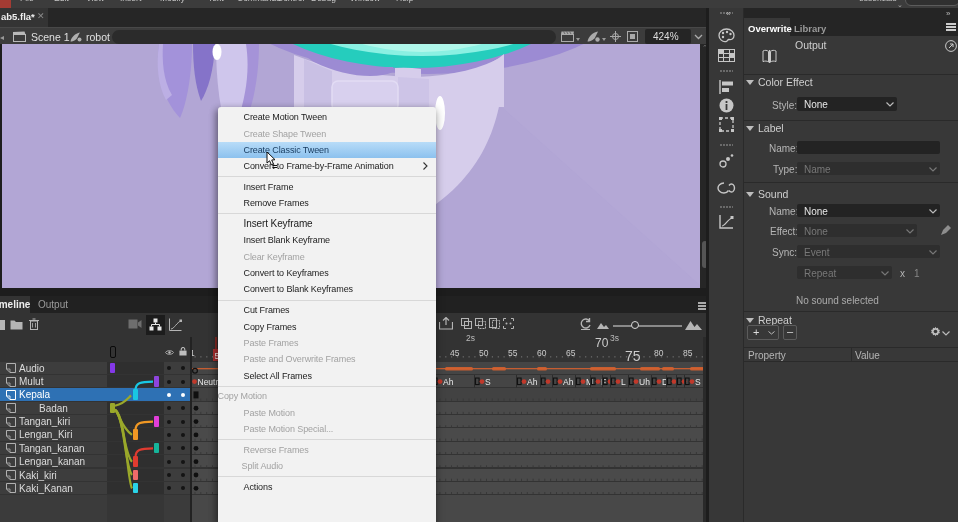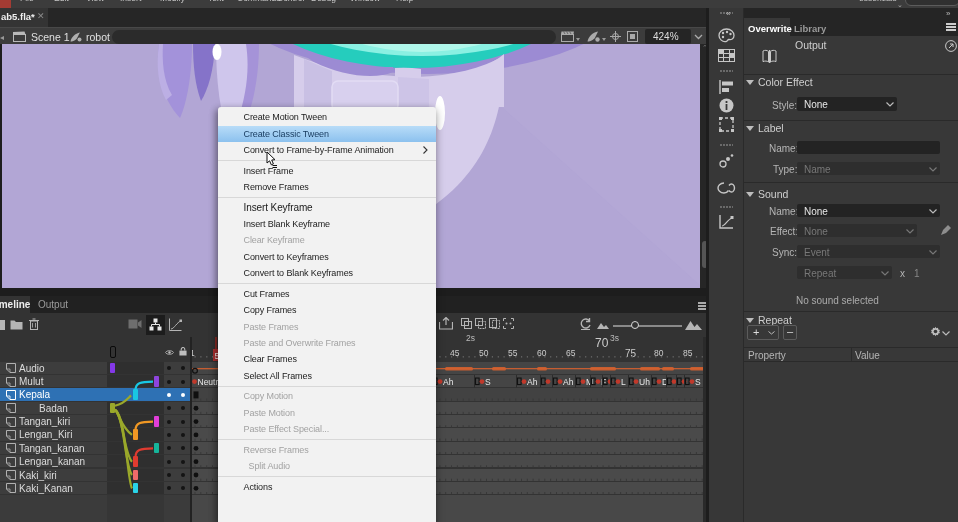--- a/index.html
+++ b/index.html
@@ -218,21 +218,21 @@
 
     <div class="abs txt" style="left:190px;top:52px;font-size:8.5px;color:#ccc;">1</div>
     <div class="abs txt" style="left:466px;top:37px;font-size:8.5px;color:#bbb;">2s</div>
     <div class="abs txt" style="left:610px;top:37px;font-size:8.5px;color:#bbb;">3s</div>
     <div class="abs txt" style="left:450px;top:52px;font-size:8.5px;color:#ccc;">45</div>
     <div class="abs txt" style="left:479px;top:52px;font-size:8.5px;color:#ccc;">50</div>
     <div class="abs txt" style="left:508px;top:52px;font-size:8.5px;color:#ccc;">55</div>
     <div class="abs txt" style="left:537px;top:52px;font-size:8.5px;color:#ccc;">60</div>
     <div class="abs txt" style="left:566px;top:52px;font-size:8.5px;color:#ccc;">65</div>
     <div class="abs txt" style="left:595px;top:40px;font-size:12px;color:#ccc;">70</div>
-    <div class="abs txt" style="left:625px;top:52px;font-size:10px;color:#ccc;">75</div>
+    <div class="abs txt" style="left:625px;top:52px;font-size:14px;color:#ccc;">75</div>
     <div class="abs txt" style="left:654px;top:52px;font-size:8.5px;color:#ccc;">80</div>
     <div class="abs txt" style="left:683px;top:52px;font-size:8.5px;color:#ccc;">85</div>
 
     <div class="abs" style="left:214.5px;top:41px;width:2px;height:13px;background:#8c2c26;"></div>
     <div class="abs" style="left:213px;top:53px;width:8px;height:12px;background:#b03030;"></div>
     <div class="abs txt" style="left:214.5px;top:55px;font-size:8.5px;color:#fff;">5</div>
 
     <div id="rows">
         <div class="abs" style="left:0;top:65.7px;width:107px;height:12.35px;background:#3d3d3d;"></div>
         <div class="abs" style="left:107px;top:65.7px;width:57px;height:12.35px;background:#2f2f2f;"></div>
@@ -1389,47 +1389,47 @@
       <div class="abs" style="left:0;top:339px;width:214px;height:1px;background:#2a2a2a;"></div>
       <div class="abs txt" style="left:4px;top:342px;font-size:10px;color:#b5b5b5;">Property</div>
       <div class="abs txt" style="left:111px;top:342px;font-size:10px;color:#b5b5b5;">Value</div>
       <div class="abs" style="left:107px;top:339px;width:1px;height:14px;background:#2a2a2a;"></div>
       <div class="abs" style="left:0;top:353px;width:214px;height:1px;background:#2a2a2a;"></div>
     </div>
 
   <div id="menu" class="abs" style="left:217.5px;top:106.5px;width:218px;height:416px;background:#f2f2f2;border-radius:3px 3px 0 0;box-shadow:0 3px 9px rgba(0,0,0,0.38),-3px 2px 6px rgba(0,0,0,0.22);">
       <div style="padding-top:2.7px;">
         <div style="position:relative;height:16.33px;line-height:16.5px;padding-left:26px;font-size:9px;letter-spacing:-0.1px;color:#1b1b1b;white-space:nowrap;">Create Motion Tween</div>
+        <div style="position:relative;height:16.33px;line-height:16.5px;padding-left:26px;font-size:9px;letter-spacing:-0.1px;color:#a2a2a2;white-space:nowrap;">Create Shape Tween</div>
         <div style="position:relative;height:16.33px;line-height:16.5px;padding-left:26px;font-size:9px;letter-spacing:-0.1px;color:#173a5e;background:linear-gradient(#b8dcf8,#8cc1ee);white-space:nowrap;">Create Classic Tween</div>
         <div style="position:relative;height:16.33px;line-height:16.5px;padding-left:26px;font-size:9px;letter-spacing:-0.1px;color:#1b1b1b;white-space:nowrap;">Convert to Frame-by-Frame Animation<svg style="position:absolute;right:8px;top:4px;" width="5" height="8" viewBox="0 0 5 8">
             <path d="M0.5 0.5 L4 4 L0.5 7.5" fill="none" stroke="#333" stroke-width="1.1"></path>
           </svg></div>
         <div style="height:1px;background:#d8d8d8;margin:1.75px 0;"></div>
         <div style="position:relative;height:16.33px;line-height:16.5px;padding-left:26px;font-size:9px;letter-spacing:-0.1px;color:#1b1b1b;white-space:nowrap;">Insert Frame</div>
         <div style="position:relative;height:16.33px;line-height:16.5px;padding-left:26px;font-size:9px;letter-spacing:-0.1px;color:#1b1b1b;white-space:nowrap;">Remove Frames</div>
         <div style="height:1px;background:#d8d8d8;margin:1.75px 0;"></div>
         <div style="position:relative;height:16.33px;line-height:16.5px;padding-left:26px;font-size:10px;letter-spacing:-0.1px;color:#1b1b1b;white-space:nowrap;">Insert Keyframe</div>
         <div style="position:relative;height:16.33px;line-height:16.5px;padding-left:26px;font-size:9px;letter-spacing:-0.1px;color:#1b1b1b;white-space:nowrap;">Insert Blank Keyframe</div>
         <div style="position:relative;height:16.33px;line-height:16.5px;padding-left:26px;font-size:9px;letter-spacing:-0.1px;color:#a2a2a2;white-space:nowrap;">Clear Keyframe</div>
         <div style="position:relative;height:16.33px;line-height:16.5px;padding-left:26px;font-size:9px;letter-spacing:-0.1px;color:#1b1b1b;white-space:nowrap;">Convert to Keyframes</div>
         <div style="position:relative;height:16.33px;line-height:16.5px;padding-left:26px;font-size:9px;letter-spacing:-0.1px;color:#1b1b1b;white-space:nowrap;">Convert to Blank Keyframes</div>
         <div style="height:1px;background:#d8d8d8;margin:1.75px 0;"></div>
         <div style="position:relative;height:16.33px;line-height:16.5px;padding-left:26px;font-size:9px;letter-spacing:-0.1px;color:#1b1b1b;white-space:nowrap;">Cut Frames</div>
         <div style="position:relative;height:16.33px;line-height:16.5px;padding-left:26px;font-size:9px;letter-spacing:-0.1px;color:#1b1b1b;white-space:nowrap;">Copy Frames</div>
         <div style="position:relative;height:16.33px;line-height:16.5px;padding-left:26px;font-size:9px;letter-spacing:-0.1px;color:#a2a2a2;white-space:nowrap;">Paste Frames</div>
         <div style="position:relative;height:16.33px;line-height:16.5px;padding-left:26px;font-size:9px;letter-spacing:-0.1px;color:#a2a2a2;white-space:nowrap;">Paste and Overwrite Frames</div>
-        <div style="position:relative;height:16.33px;line-height:16.5px;padding-left:26px;font-size:9px;letter-spacing:-0.1px;color:#1b1b1b;white-space:nowrap;">Clear Frames</div>
         <div style="position:relative;height:16.33px;line-height:16.5px;padding-left:26px;font-size:9px;letter-spacing:-0.1px;color:#1b1b1b;white-space:nowrap;">Select All Frames</div>
         <div style="height:1px;background:#d8d8d8;margin:1.75px 0;"></div>
-        <div style="position:relative;height:16.33px;line-height:16.5px;padding-left:26px;font-size:9px;letter-spacing:-0.1px;color:#a2a2a2;white-space:nowrap;">Copy Motion</div>
+        <div style="position:relative;height:16.33px;line-height:16.5px;font-size:9px;letter-spacing:-0.1px;color:#a2a2a2;white-space:nowrap;">Copy Motion</div>
         <div style="position:relative;height:16.33px;line-height:16.5px;padding-left:26px;font-size:9px;letter-spacing:-0.1px;color:#a2a2a2;white-space:nowrap;">Paste Motion</div>
-        <div style="position:relative;height:16.33px;line-height:16.5px;padding-left:26px;font-size:9px;letter-spacing:-0.1px;color:#a2a2a2;white-space:nowrap;">Paste Effect Special...</div>
+        <div style="position:relative;height:16.33px;line-height:16.5px;padding-left:26px;font-size:9px;letter-spacing:-0.1px;color:#a2a2a2;white-space:nowrap;">Paste Motion Special...</div>
         <div style="height:1px;background:#d8d8d8;margin:1.75px 0;"></div>
         <div style="position:relative;height:16.33px;line-height:16.5px;padding-left:26px;font-size:9px;letter-spacing:-0.1px;color:#a2a2a2;white-space:nowrap;">Reverse Frames</div>
-        <div style="position:relative;height:16.33px;line-height:16.5px;padding-left:31px;font-size:9px;letter-spacing:-0.1px;color:#a2a2a2;white-space:nowrap;">Split Audio</div>
+        <div style="position:relative;height:16.33px;line-height:16.5px;padding-left:24px;font-size:9px;letter-spacing:-0.1px;color:#a2a2a2;white-space:nowrap;">Split Audio</div>
         <div style="height:1px;background:#d8d8d8;margin:1.75px 0;"></div>
         <div style="position:relative;height:16.33px;line-height:16.5px;padding-left:26px;font-size:9px;letter-spacing:-0.1px;color:#1b1b1b;white-space:nowrap;">Actions</div>
       </div>
     </div>
 
   <svg class="abs" style="left:266px;top:152px;z-index:60;" width="12" height="17" viewBox="0 0 12 17">
     <path d="M1 0 L1 11 L3.6 8.8 L5.3 12.8 L7.4 11.9 L5.7 8 L9 7.7 Z" fill="#fff" stroke="#111" stroke-width="1"></path>
     <path d="M6.5 13.5 H11 M6.5 15.5 H11" stroke="#111" stroke-width="1"></path>
   </svg>
 </div>

